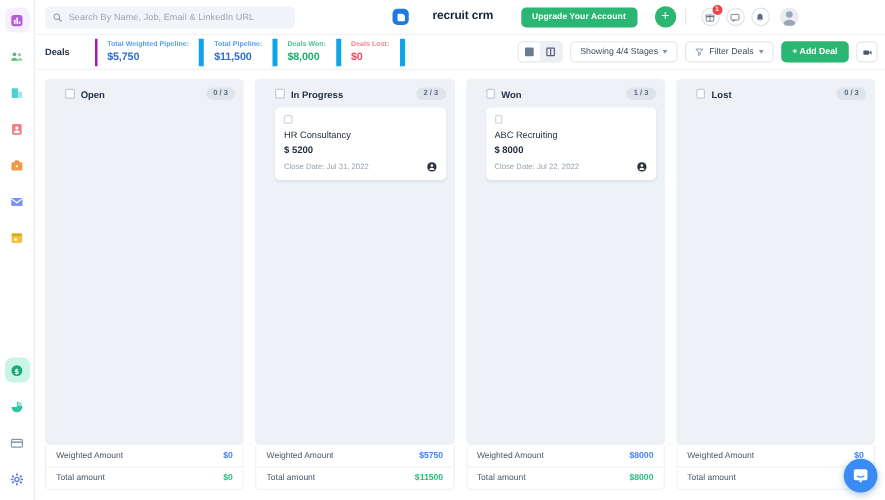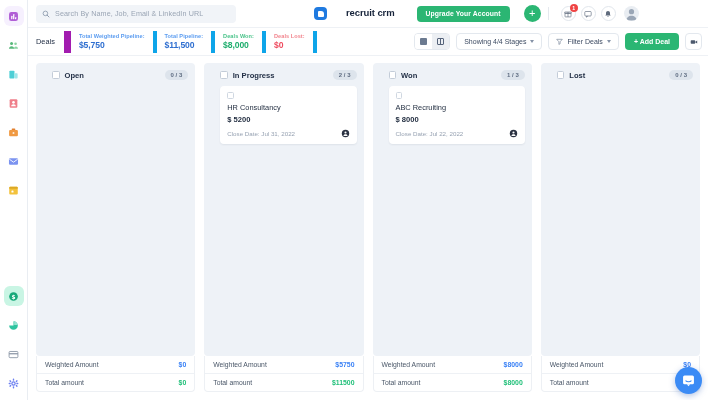--- a/index.html
+++ b/index.html
@@ -90,22 +90,22 @@
     overflow: hidden;
   }
 
   
   .statsbar {
     height: 28px; background: #fff; display: flex; align-items: center;
     border-bottom: 1px solid #eef1f5; padding-left: 8px; padding-right: 6px;
     flex: 0 0 28px;
   }
   .deals-label {
-    font-size: 7.4px; font-weight: 400; color: #243147;
-    padding-right: 9px; border-right: 7px solid #a21caf;
+    font-size: 7.4px; font-weight: 700; color: #243147;
+    padding-right: 20px; border-right: 2px solid #a21caf;
     height: 22px; display:flex; align-items:center;
   }
   .stat {
     padding: 0 8px; border-right: 4px solid #0ea5e9;
     height: 22px; display: flex; flex-direction: column; justify-content: center; gap: 1px;
   }
   .stat:last-of-type { border-right: none; }
   .stat .k { font-size: 5.6px; font-weight: 700; letter-spacing: .05px; }
   .stat .v { font-size: 8.6px; font-weight: 700; letter-spacing: -.1px; }
 

